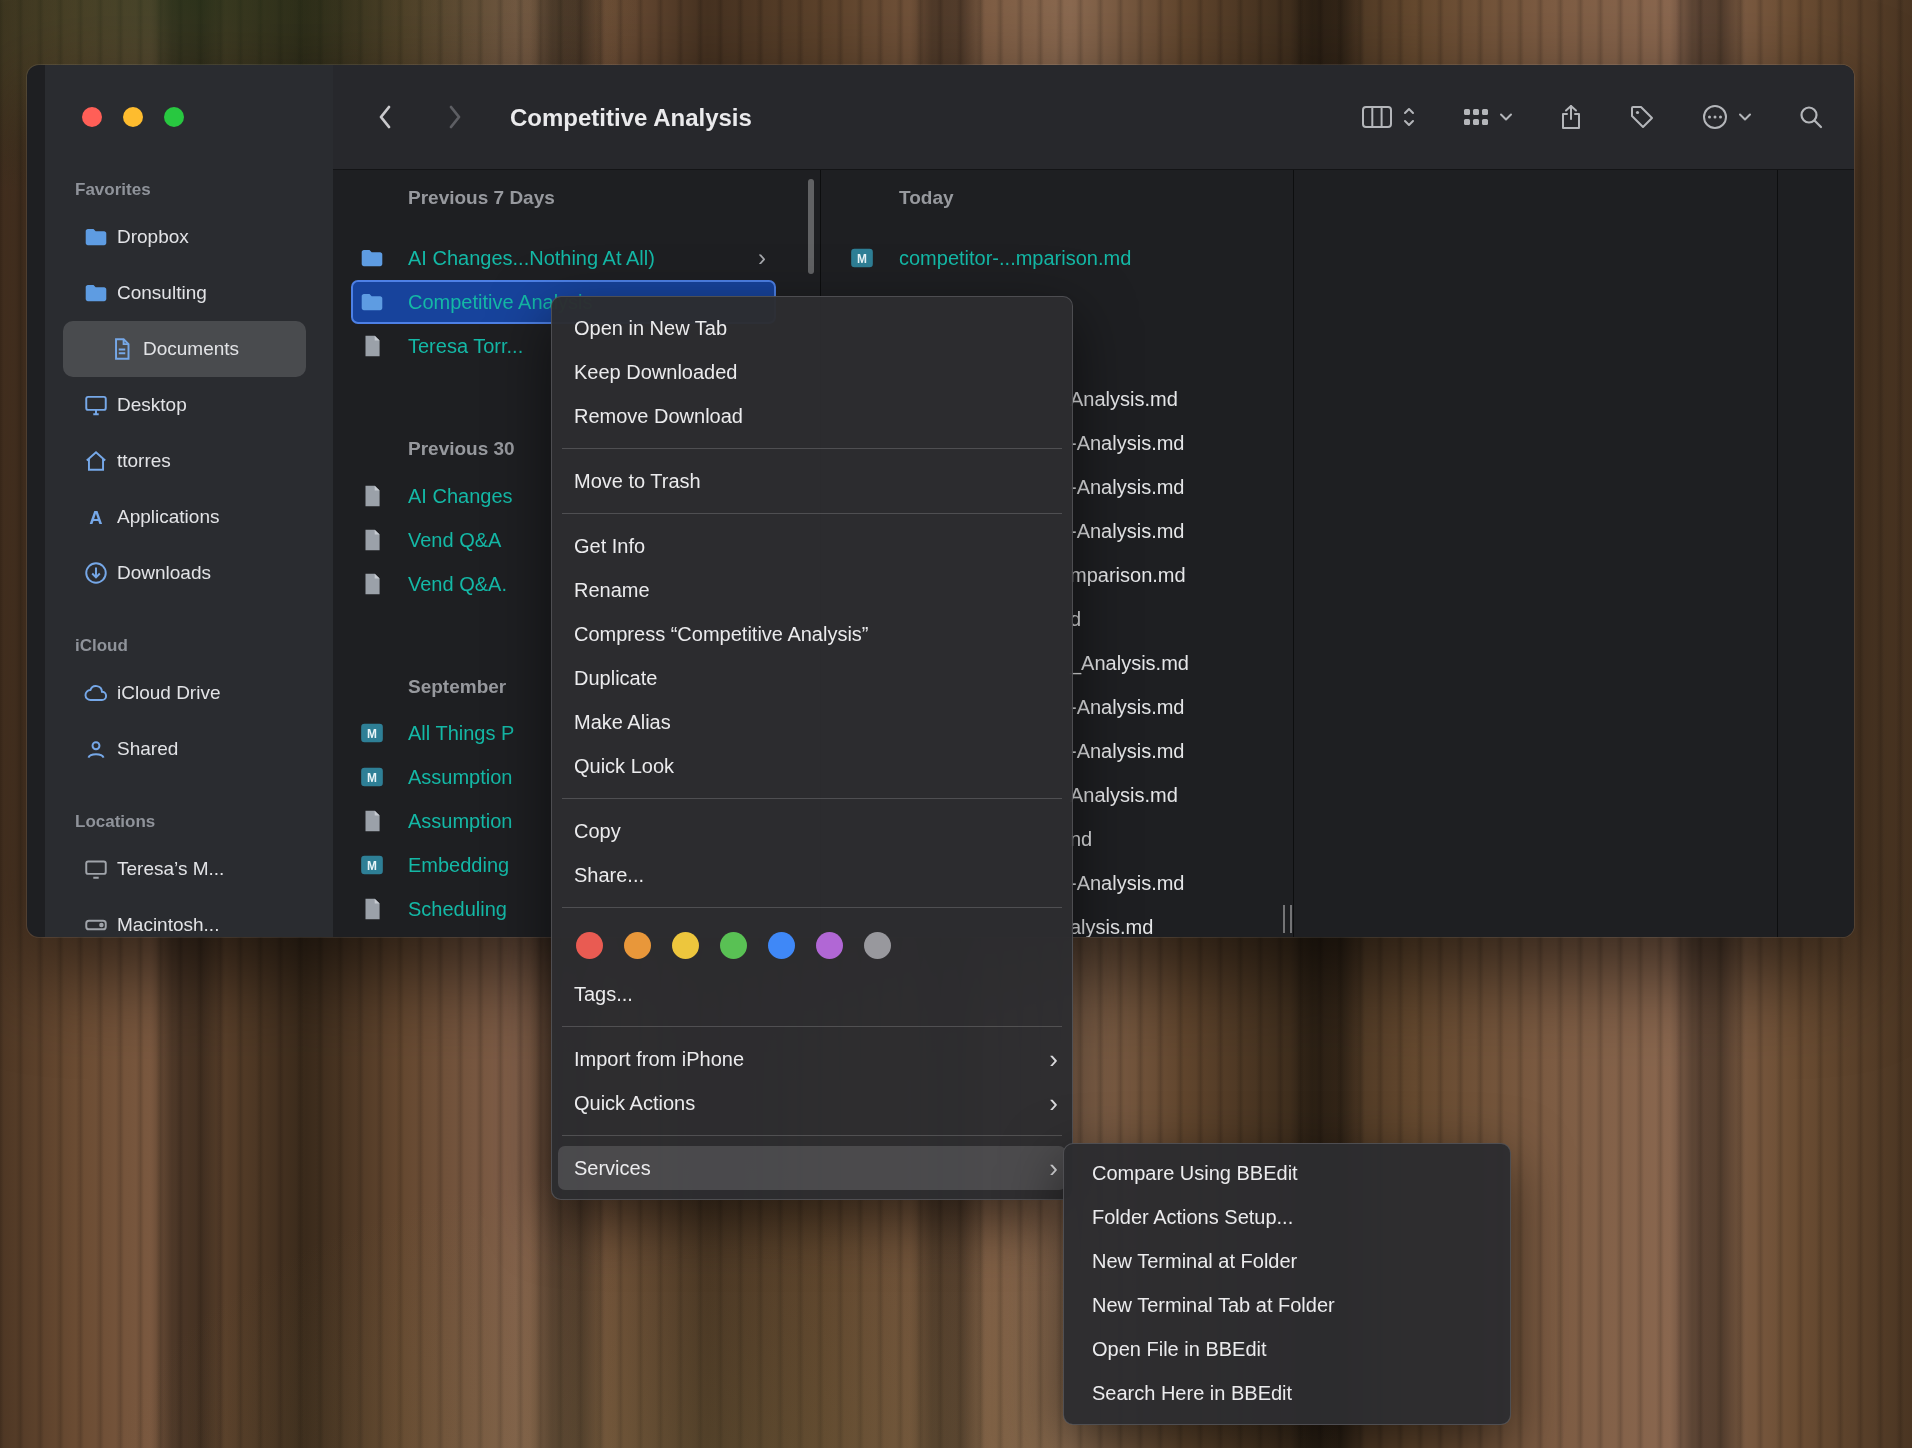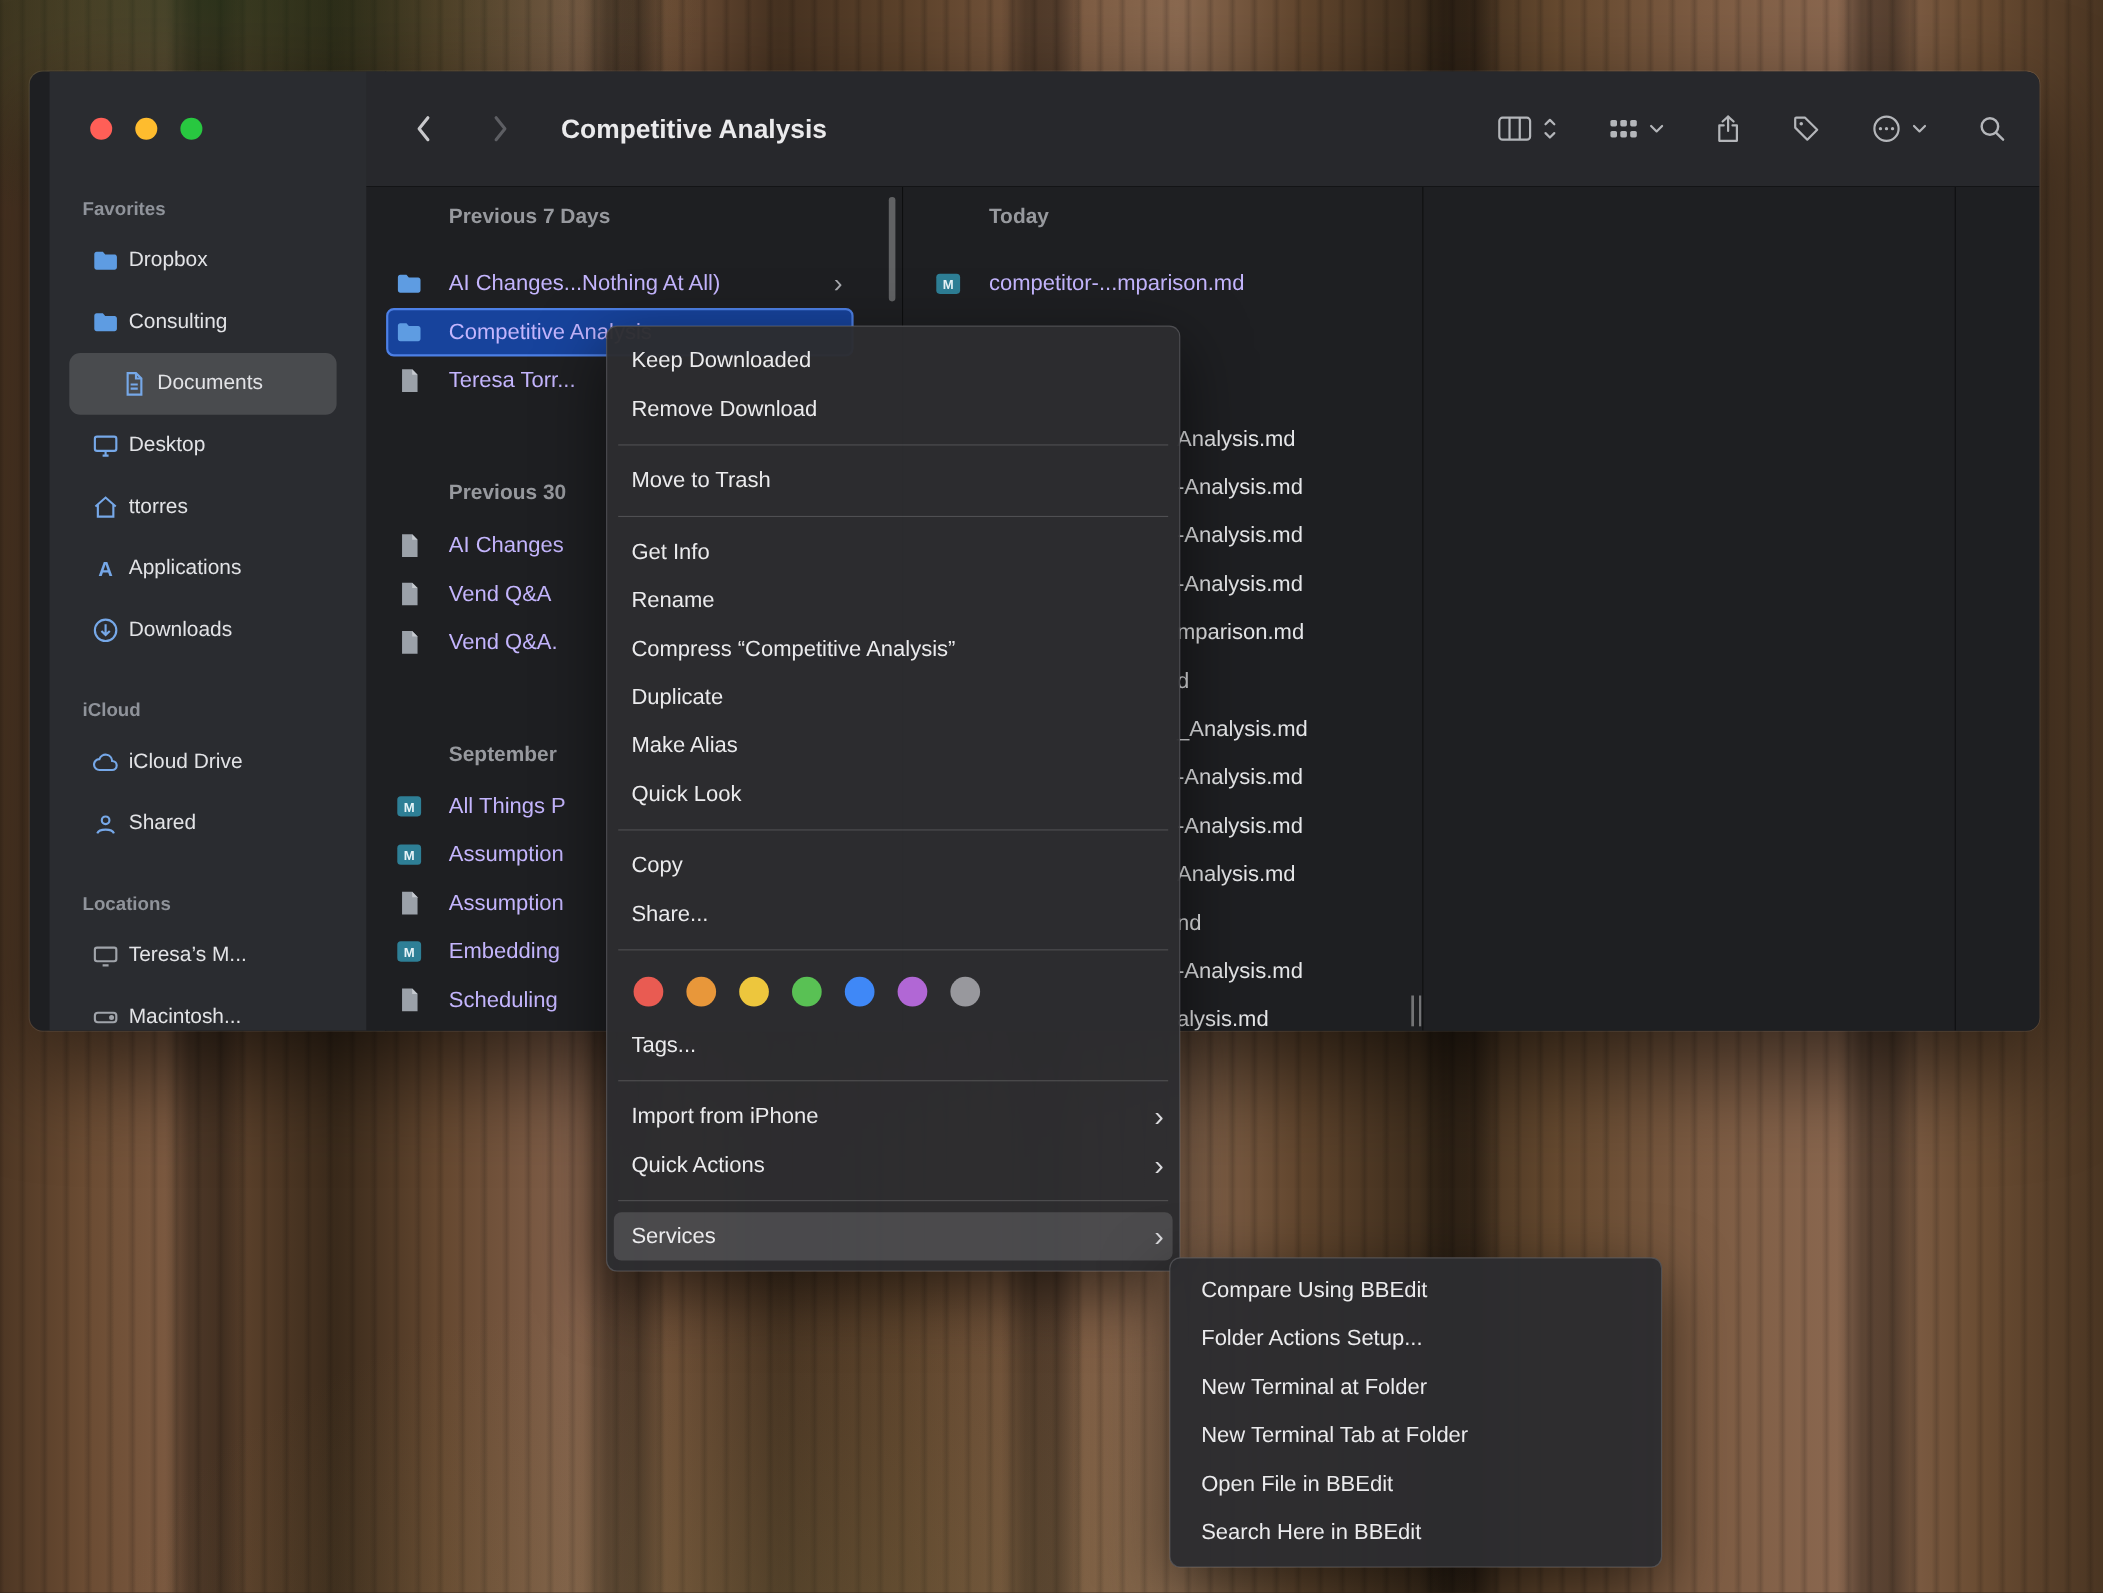--- a/index.html
+++ b/index.html
@@ -65,21 +65,21 @@
   .col2 .group-header { padding-left: 78px; }
   .gh2 { margin-top: 69px; }
   .rows { margin-top: 26px; }
   .rows.r2 { margin-top: 13px; }
   .rows.r3 { margin-top: 12px; }
   .file-row { height: 44px; display: flex; align-items: center; }
   .col1 .file-row { padding-left: 26px; gap: 23px; }
   .col2 .file-row { padding-left: 28px; gap: 24px; }
   .file-icon { width: 26px; height: 26px; flex: none; display: inline-flex; }
   .file-icon svg { width: 100%; height: 100%; }
-  .file-label { color: #c4b5fd; font-size: 20px; white-space: nowrap; }
+  .file-label { color: #14b8a6; font-size: 20px; white-space: nowrap; }
   .file-row.selected { background: #17439c; border: 2px solid #4d80e6; border-radius: 7px; margin: 0 44px 0 18px; padding-left: 6px; }
   .row-chevron { margin-left: auto; margin-right: 54px; color: #a7a9ae; font-size: 24px; line-height: 1; }
   .frags { margin-top: 97px; }
   .frag-row { height: 44px; display: flex; align-items: center; padding-left: 249px; color: #e5e6e8; font-size: 20px; white-space: nowrap; }
   .divider { position: absolute; top: 0; bottom: 0; width: 1px; background: rgba(0,0,0,0.55); }
   .thumb { position: absolute; width: 6px; border-radius: 3px; background: rgba(255,255,255,0.30); }
   .col1-thumb { left: 475px; top: 9px; height: 95px; }
   .resize-handle { position: absolute; left: 950px; top: 735px; width: 9px; height: 28px;
     background: linear-gradient(90deg, rgba(255,255,255,0.38) 0 2px, transparent 2px 7px, rgba(255,255,255,0.38) 7px 9px); }
 
@@ -517,20 +517,24 @@
     <div class="divider" style="left:960px"></div>
     <div class="divider" style="left:1444px"></div>
     <div class="thumb col1-thumb"></div>
     <div class="resize-handle"></div>
   </main>
 </div>
 
 <nav class="ctx-menu">
   <div>
 
+      <div class="menu-item">
+        <span class="mi-label">Open in New Tab</span>
+        <span class="mi-chevron"></span>
+      </div>
 
       <div class="menu-item">
         <span class="mi-label">Keep Downloaded</span>
         <span class="mi-chevron"></span>
       </div>
 
       <div class="menu-item">
         <span class="mi-label">Remove Download</span>
         <span class="mi-chevron"></span>
       </div>

